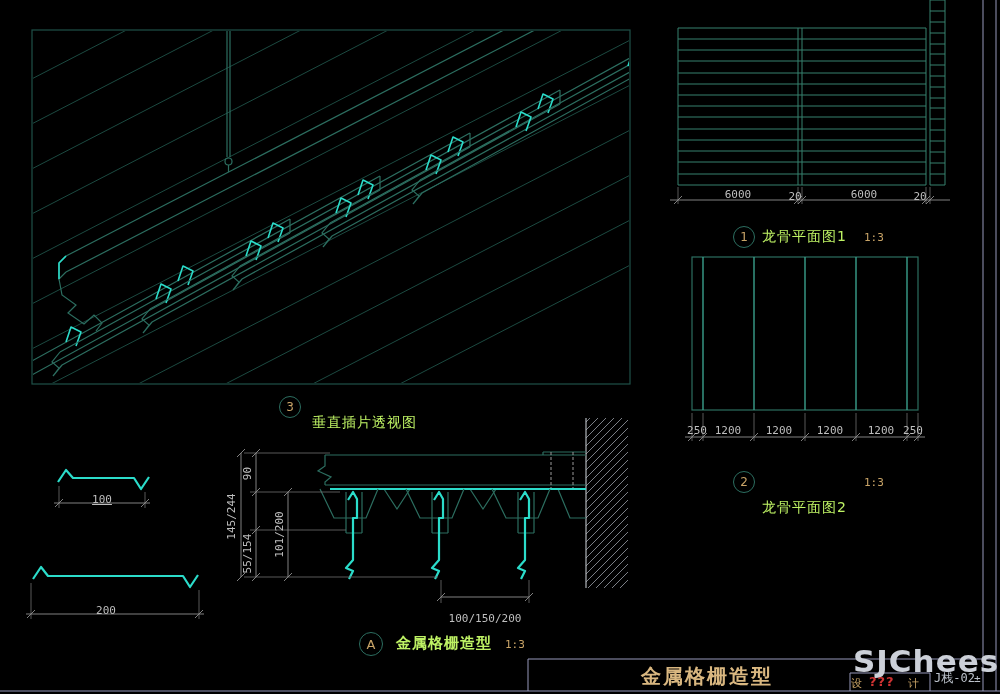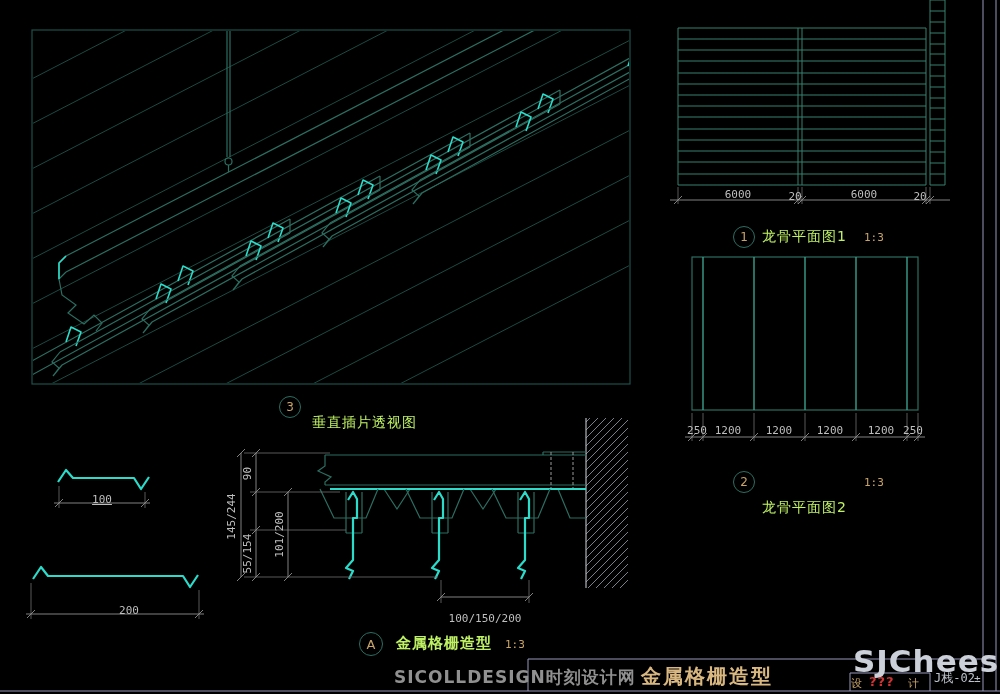--- a/index.html
+++ b/index.html
@@ -291,27 +291,26 @@
 <div class="txt cjk" style="left:762px;top:499px;">龙骨平面图2</div>
 <div class="txt scale" style="left:864px;top:476px;">1:3</div>
 
 <div class="txt dimv" style="left:201px;top:510px;width:60px;">145/244</div>
 <div class="txt dimv" style="left:227px;top:467px;width:40px;">90</div>
 <div class="txt dimv" style="left:249px;top:528px;width:60px;">101/200</div>
 <div class="txt dimv" style="left:217px;top:547px;width:60px;">55/154</div>
 <div class="txt dim" style="left:435px;top:583px;width:100px;margin-top:29px;">100/150/200</div>
 
 <div class="txt dim" style="left:82px;top:493px;width:40px;text-decoration:underline;">100</div>
-<div class="txt dim" style="left:109px;top:604px;width:40px;">200</div>
+<div class="txt dim" style="left:86px;top:604px;width:40px;">200</div>
 
 <div class="circ" style="left:359px;top:632px;width:22px;height:22px;font-size:13px;">A</div>
 <div class="txt cjk" style="left:396px;top:634px;font-size:15px;font-weight:bold;">金属格栅造型</div>
 <div class="txt scale" style="left:505px;top:638px;">1:3</div>
 
-<div class="txt wmL" style="left:394px;top:666px;">SICOLLDESIGN时刻设计网</div>
 <div class="txt titleT" style="left:641px;top:663px;">金属格栅造型</div>
 <div class="txt wmR" style="left:853px;top:643px;">SJCheese</div>
 <div class="txt stampT" style="left:851px;top:676px;">设</div>
 <div class="txt stampR" style="left:869px;top:674px;">???</div>
 <div class="txt stampT" style="left:908px;top:676px;">计</div>
 <div class="txt dwgno" style="left:934px;top:670px;">J栈-02</div>
 <div class="txt dwgno" style="left:974px;top:672px;font-size:11px;">±</div>
 
 </div>
 

